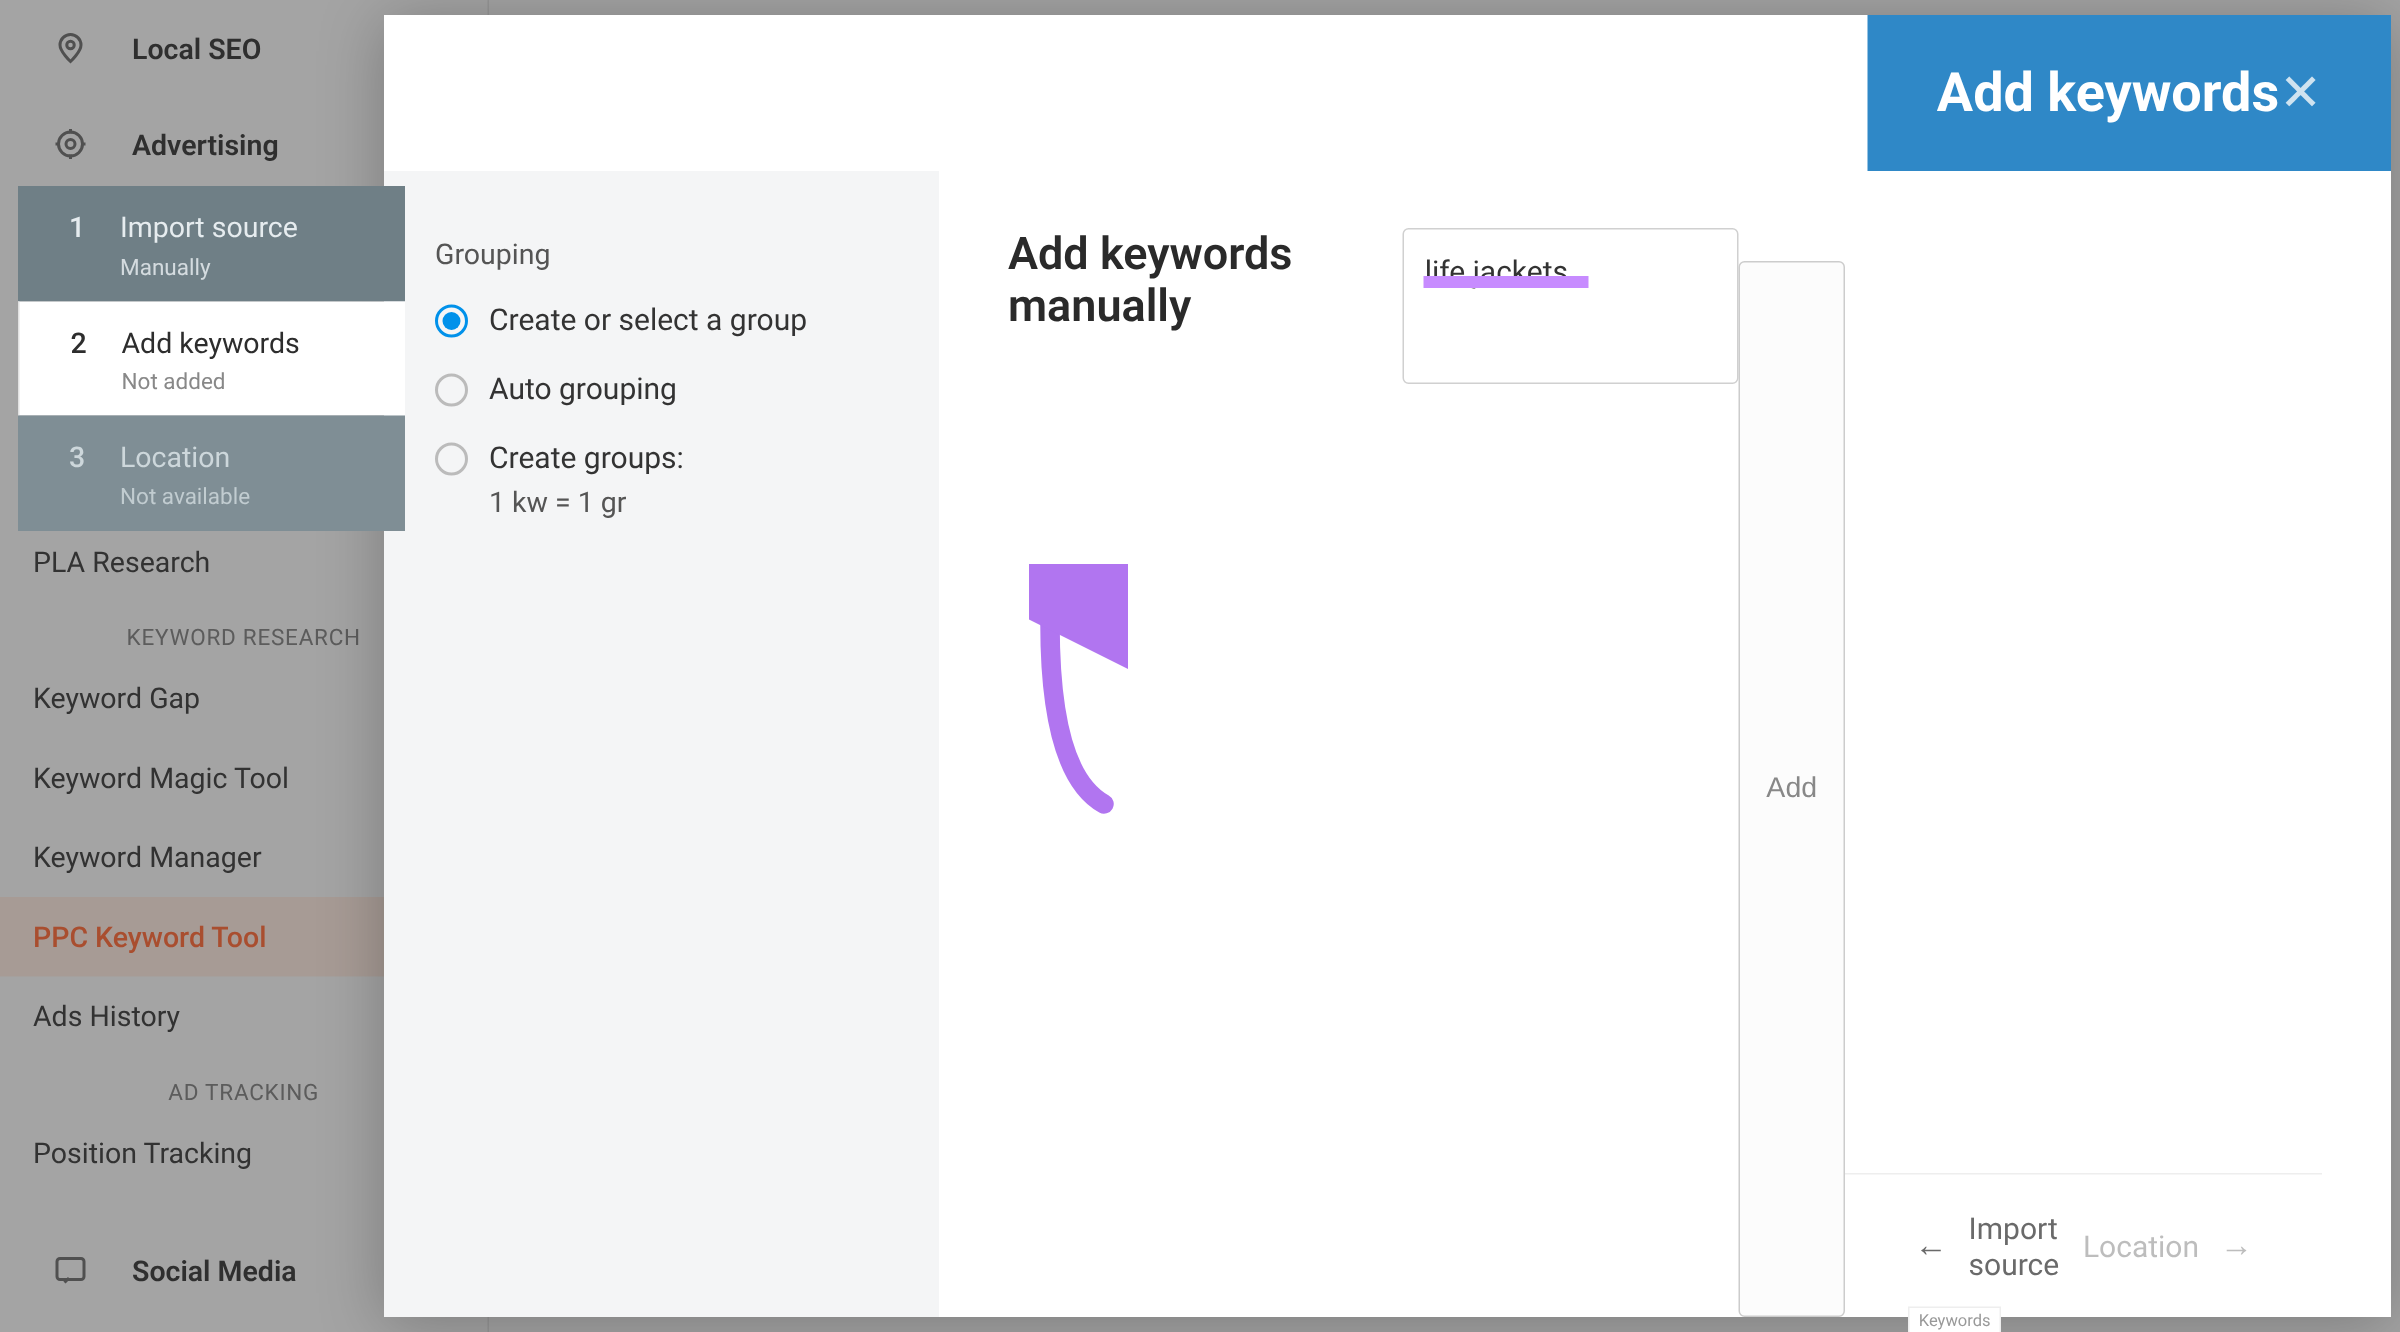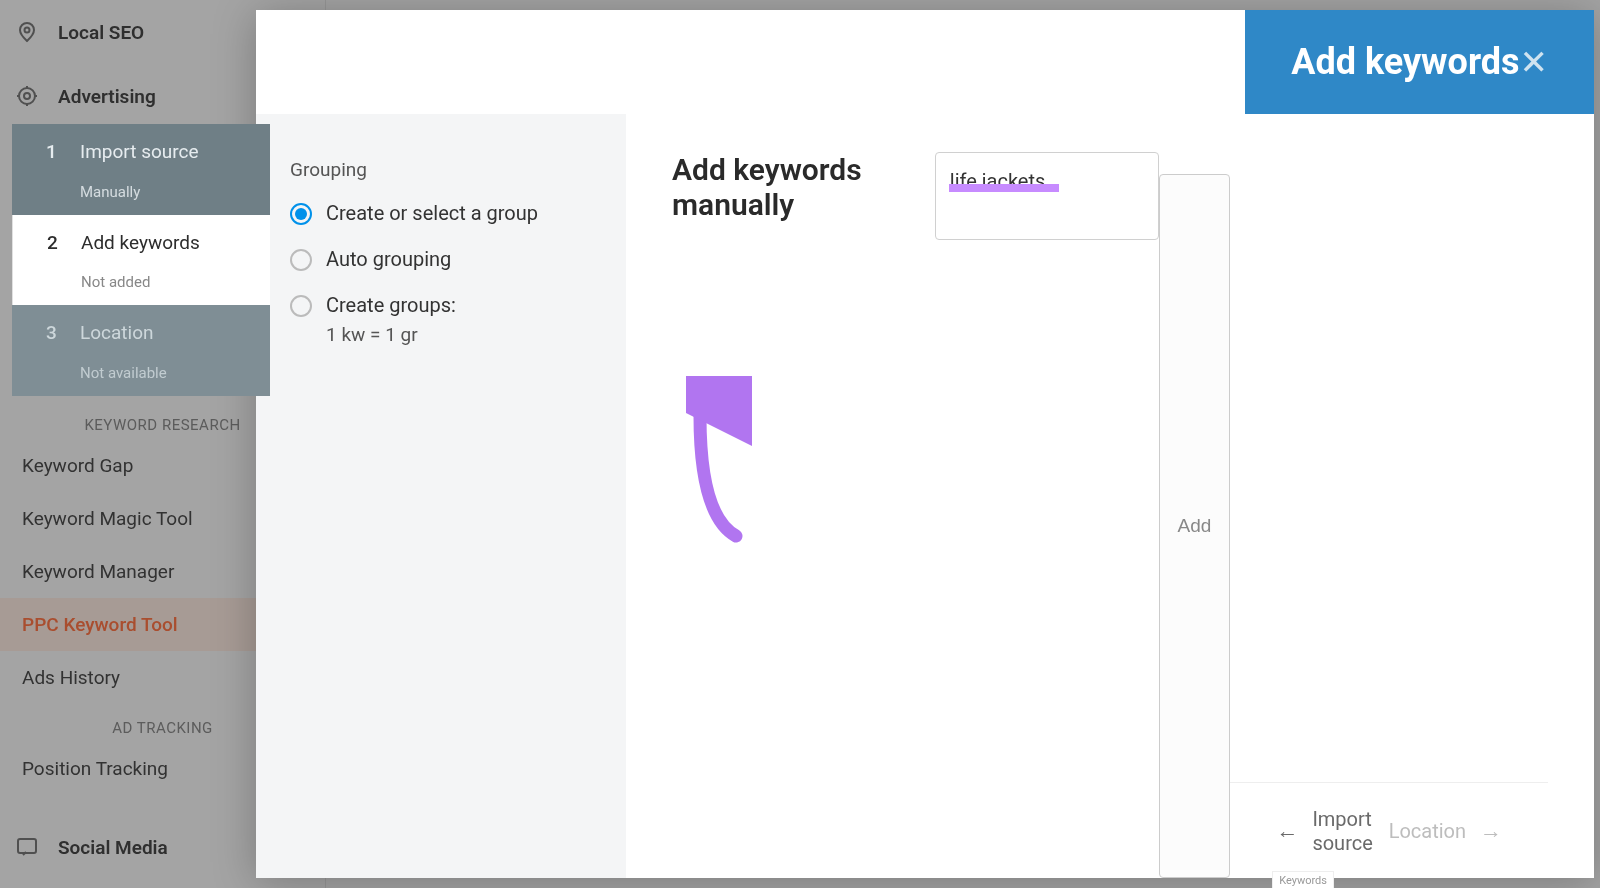--- a/index.html
+++ b/index.html
@@ -18,22 +18,22 @@
       left: 0;
       top: 0;
       width: 326px;
       height: 888px;
       background: #f6f6f6;
       border-right: 1px solid #e0e0e0;
     }
     .nav-item {
       display: flex;
       align-items: center;
-      padding: 19px 14px;
-      gap: 18px;
+      padding: 19px 34px;
+      gap: 28px;
       color: #2d2d2d;
       font-size: 19px;
       font-weight: 600;
       cursor: pointer;
     }
     .nav-item .chev { margin-left: auto; color: #888; font-size: 22px; }
     .sub-item {
       padding: 15px 22px;
       font-size: 19px;
       color: #333;
@@ -120,21 +120,21 @@
     .step.dark { background: #6f7f86; color:#e6ecef;}
     .step.inactive { background: #7f8e95; color: #cdd7db;}
     .step.active {
       background: #fff;
       color: #2d2d2d;
       border-left: 1px solid #e0e0e0;
       margin-left:0;
     }
     .step .num { font-size: 19px; font-weight: 500; width:12px; }
     .step .txt .l1 { font-size: 19px; font-weight: 400; line-height:1.3;}
-    .step .txt .l2 { font-size: 15px; opacity: 0.85; margin-top:18px;}
+    .step .txt .l2 { font-size: 15px; opacity: 0.85; margin-top:4px;}
     .step.active .txt .l2 { color: #888; opacity:1;}
 
     
     .group-panel {
       width: 370px;
       background: #f4f5f6;
       padding: 44px 34px;
       flex-shrink: 0;
     }
     .group-title {
@@ -178,21 +178,21 @@
       position: relative;
     }
     .main-title {
       font-size: 30px;
       font-weight: 600;
       color: #2a2a2a;
       margin-bottom: 28px;
     }
     .kw-textarea {
       width: 100%;
-      height: 88px;
+      height: 104px;
       border: 1px solid #d0d0d0;
       border-radius: 4px;
       padding: 16px 14px;
       font-size: 20px;
       font-family: inherit;
       resize: none;
       color: #333;
       outline: none;
     }
     .purple-underline {

